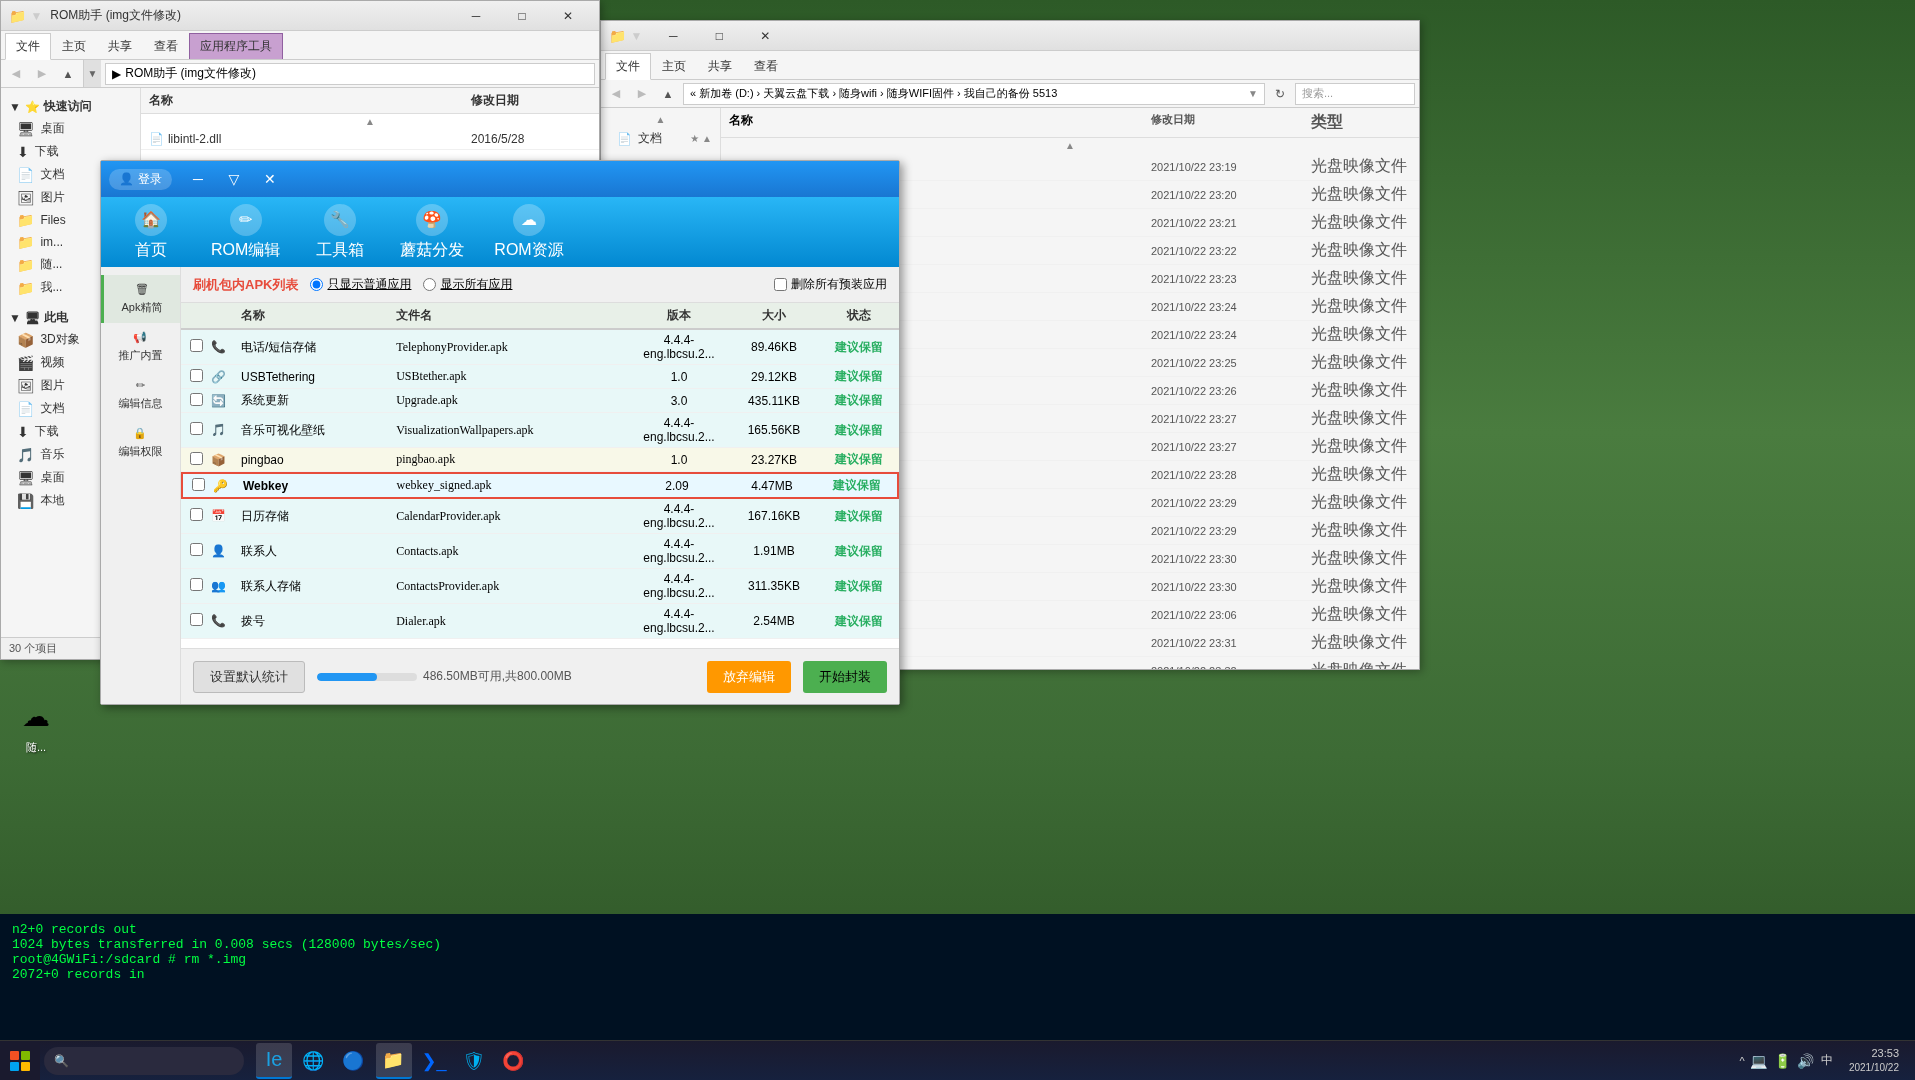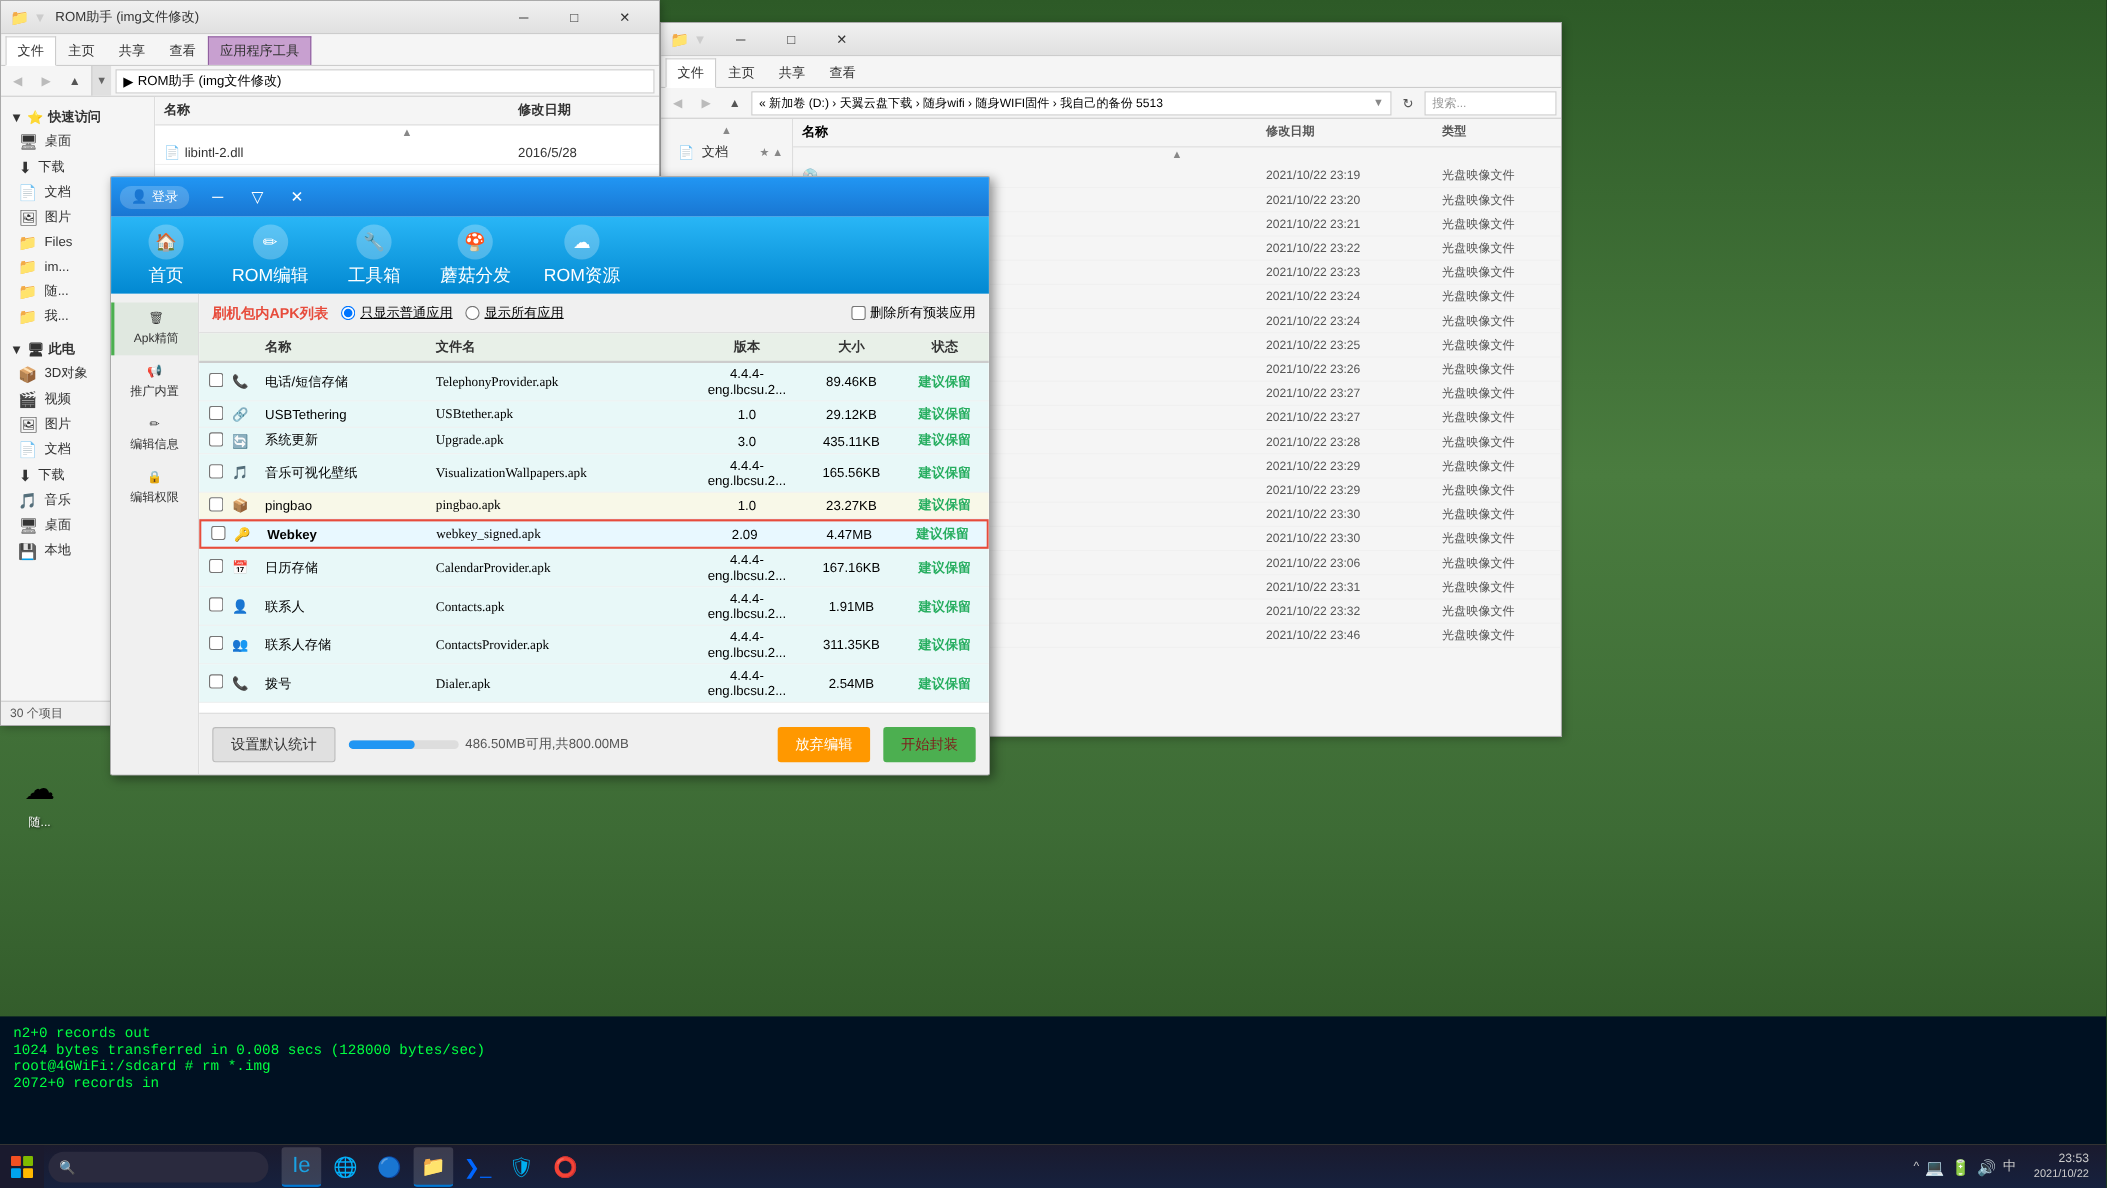--- a/index.html
+++ b/index.html
@@ -480,21 +480,21 @@
       background: #e0e0e0;
       border: 1px solid #bbb;
       color: #333;
     }
     .rom-footer-btn.warning {
       background: #ff9800;
       color: white;
     }
     .rom-footer-btn.primary {
       background: #4caf50;
-      color: #7f1d1d;
+      color: #000000;
     }
     .rom-footer-space { flex: 1; }
     .rom-footer-storage {
       font-size: 12px;
       color: #555;
       display: flex;
       align-items: center;
       gap: 6px;
     }
     .storage-bar {
@@ -517,42 +517,42 @@
       align-items: center;
       padding: 0 12px;
       font-size: 11px;
       color: white;
       justify-content: space-between;
     }
 
     
     .terminal {
       position: absolute;
-      bottom: 26px;
+      bottom: 36px;
       left: 0;
       width: 1915px;
       height: 130px;
       background: #001122;
       color: #00ff41;
       font-family: 'Courier New', monospace;
       font-size: 13px;
       padding: 8px 12px;
       overflow: hidden;
       z-index: 30;
     }
     .right-file-row {
       display: flex;
       padding: 3px 8px;
       font-size: 12px;
       align-items: center;
       border-bottom: 1px solid #f0f0f0;
     }
     .right-col-name { flex: 1; }
     .right-col-date { width: 160px; font-size: 11px; color: #555; }
-    .right-col-type { width: 100px; font-size: 11px; color: #555; }
+    .right-col-type { width: 100px; font-size: 16px; color: #555; }
 
     .desktop-icon {
       position: absolute;
       display: flex;
       flex-direction: column;
       align-items: center;
       gap: 4px;
       cursor: pointer;
       padding: 6px;
       border-radius: 4px;

